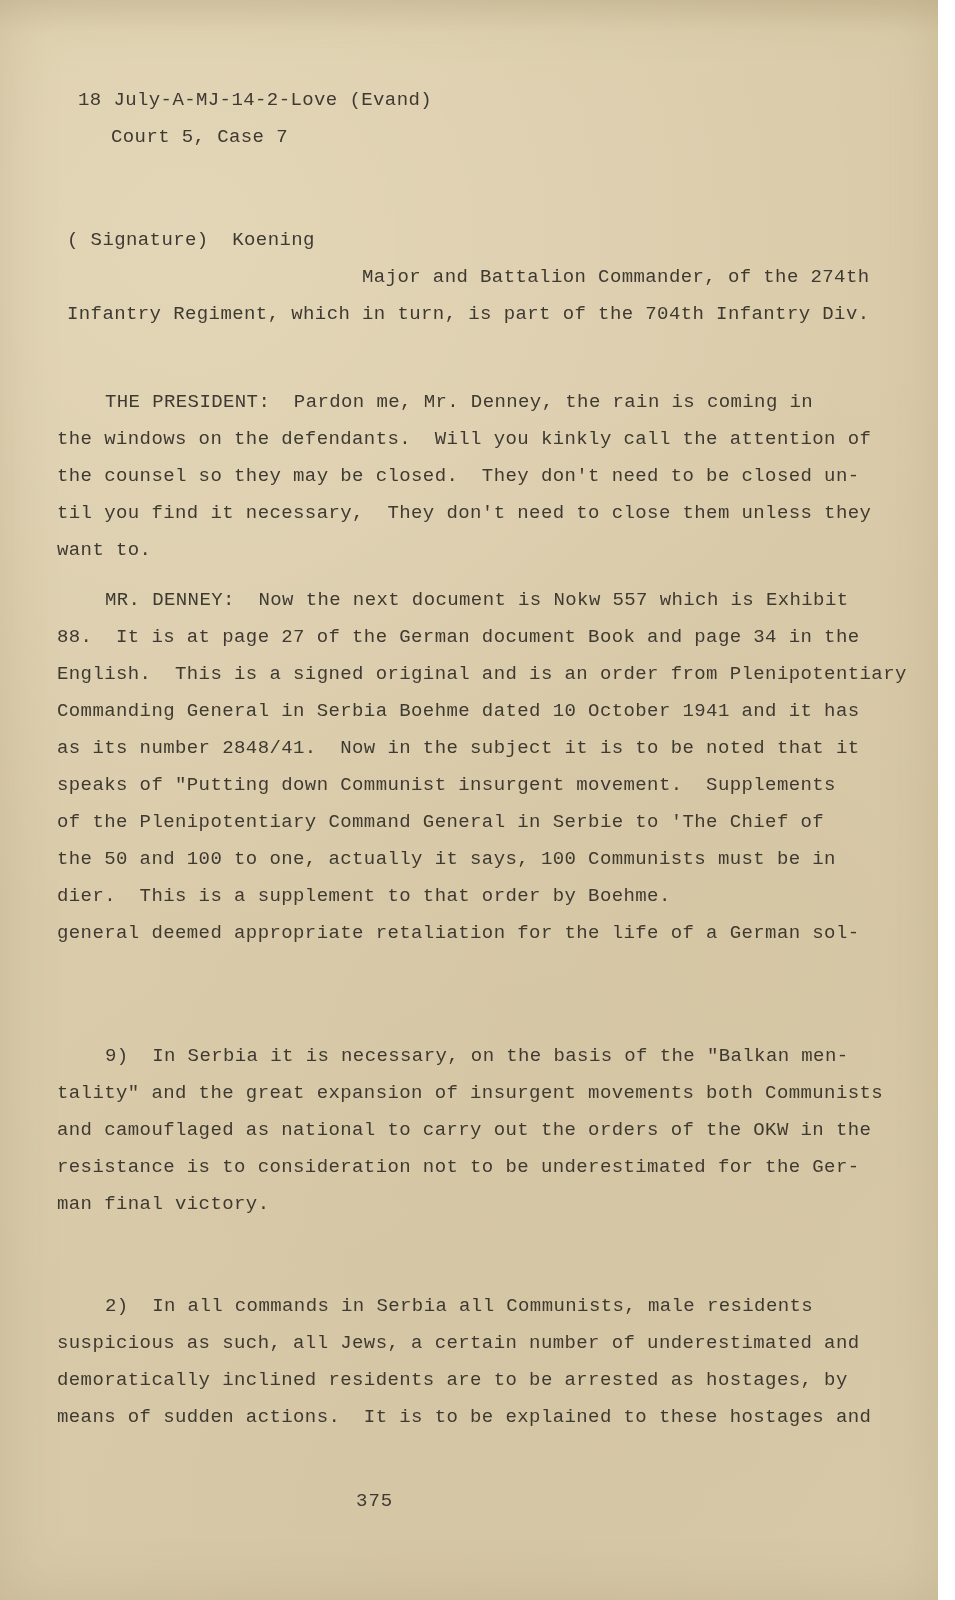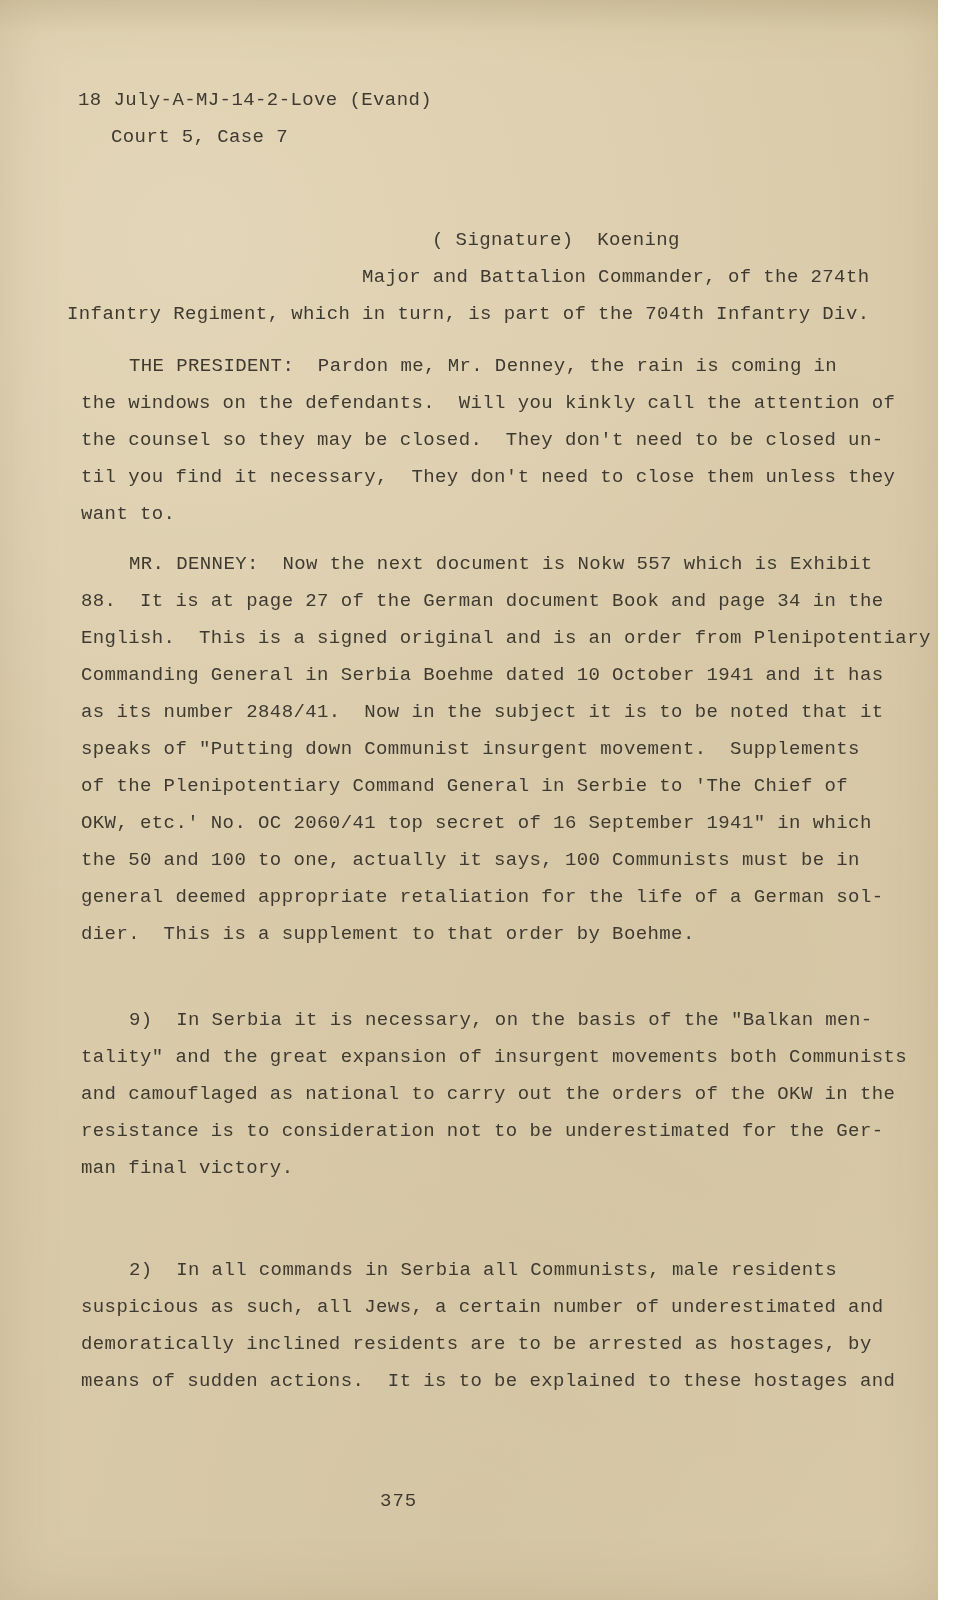--- a/index.html
+++ b/index.html
@@ -25,31 +25,31 @@
   .line {
     height: 37px;
     line-height: 37px;
     font-size: 19px;
     letter-spacing: 0.4px;
     white-space: pre;
   }
   .header-block   { position: absolute; left: 78px;  top: 82px; }
   .header-line2   { margin-left: 33px; }
   .sig-block      { position: absolute; left: 67px;  top: 222px; }
-  .sig-line1      { margin-left: 365px; }
+  .sig-line1      { }
   .sig-line2      { margin-left: 263px; text-align: right; }
-  .para           { position: absolute; left: 81px; width: 860px; }
+  .para           { position: absolute; left: 57px; width: 860px; margin-top: 36px; }
   .para-president { top: 348px; }
   .para-denney    { top: 546px; }
   .para-point1    { top: 1002px; }
   .para-point2    { top: 1252px; }
   .ind-first      { text-indent: 48px; }
   .page-number {
     position: absolute;
-    left: 380px;
+    left: 356px;
     top: 1490px;
     font-size: 19px;
     letter-spacing: 1px;
   }
 </style>
 </head>
 <body>
 
 <div class="page">
 
@@ -73,24 +73,23 @@
   </div>
 
   <div class="para para-denney">
     <div class="line ind-first">MR. DENNEY:  Now the next document is Nokw 557 which is Exhibit</div>
     <div class="line">88.  It is at page 27 of the German document Book and page 34 in the</div>
     <div class="line">English.  This is a signed original and is an order from Plenipotentiary</div>
     <div class="line">Commanding General in Serbia Boehme dated 10 October 1941 and it has</div>
     <div class="line">as its number 2848/41.  Now in the subject it is to be noted that it</div>
     <div class="line">speaks of "Putting down Communist insurgent movement.  Supplements</div>
     <div class="line">of the Plenipotentiary Command General in Serbie to 'The Chief of</div>
-    <div class="line">OKW, etc.' No. OC 2060/41 top secret of 16 September 1941" in which</div>
     <div class="line">the 50 and 100 to one, actually it says, 100 Communists must be in</div>
+    <div class="line">dier.  This is a supplement to that order by Boehme.</div>
     <div class="line">general deemed appropriate retaliation for the life of a German sol-</div>
-    <div class="line">dier.  This is a supplement to that order by Boehme.</div>
   </div>
 
   <div class="para para-point1">
     <div class="line ind-first">9)  In Serbia it is necessary, on the basis of the "Balkan men-</div>
     <div class="line">tality" and the great expansion of insurgent movements both Communists</div>
     <div class="line">and camouflaged as national to carry out the orders of the OKW in the</div>
     <div class="line">resistance is to consideration not to be underestimated for the Ger-</div>
     <div class="line">man final victory.</div>
   </div>
 

